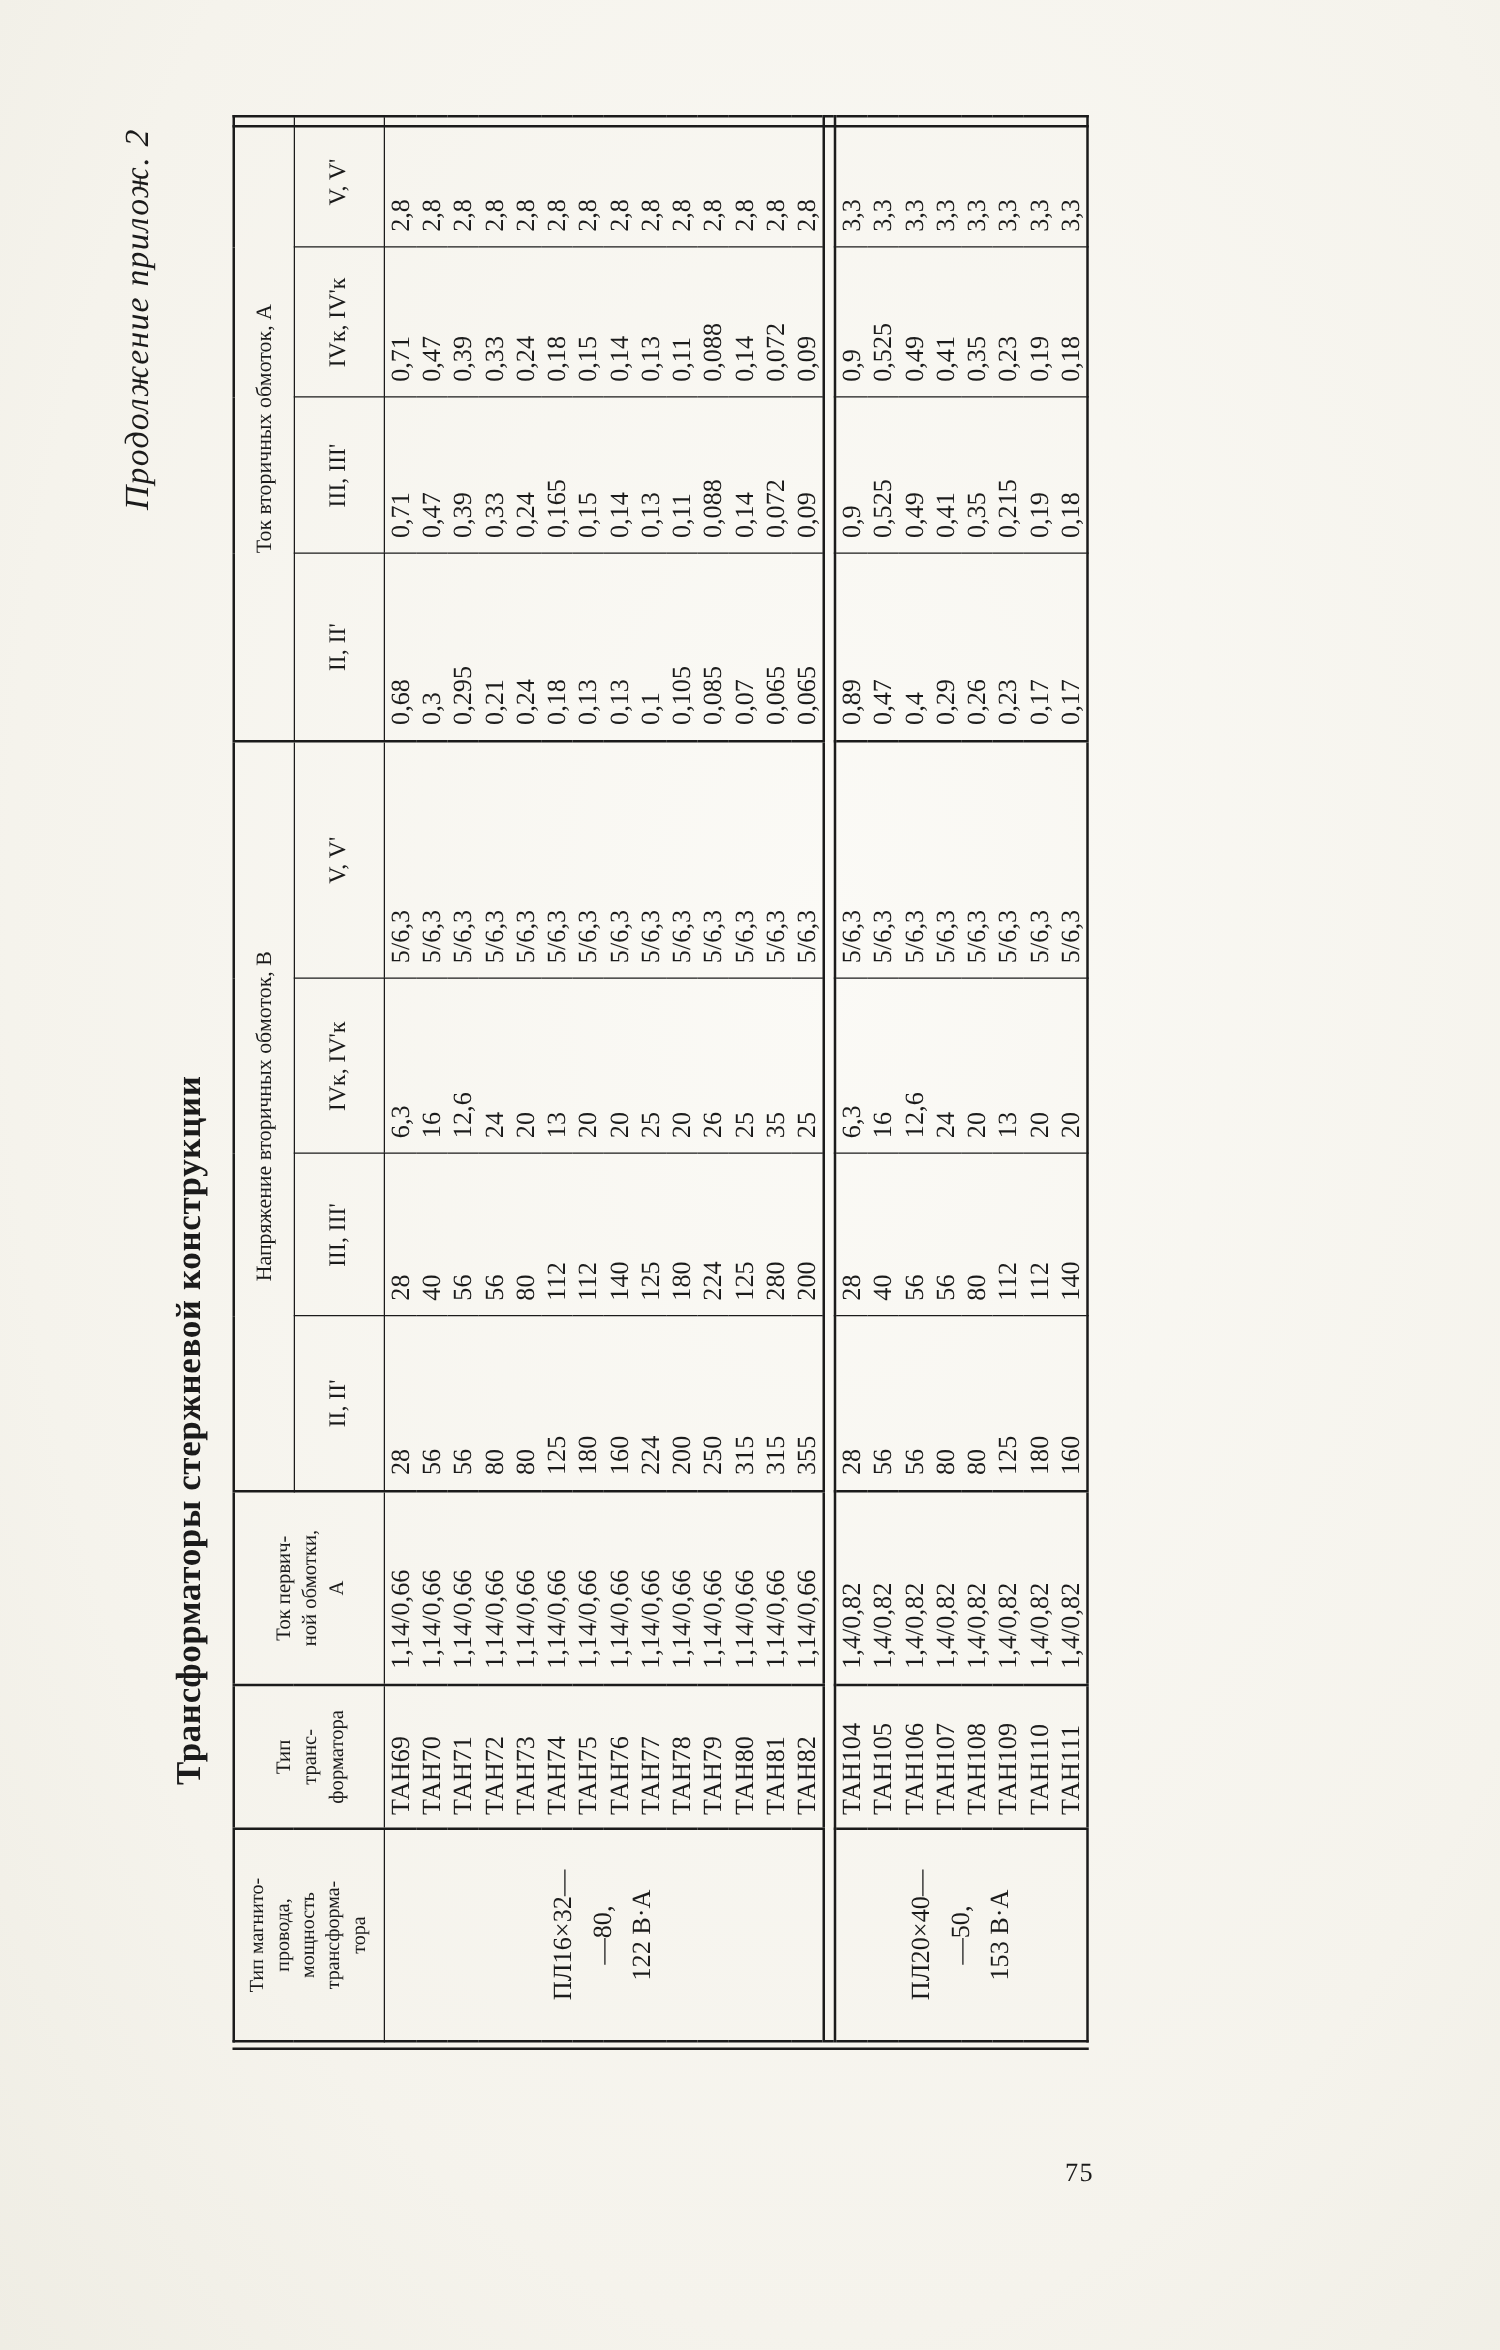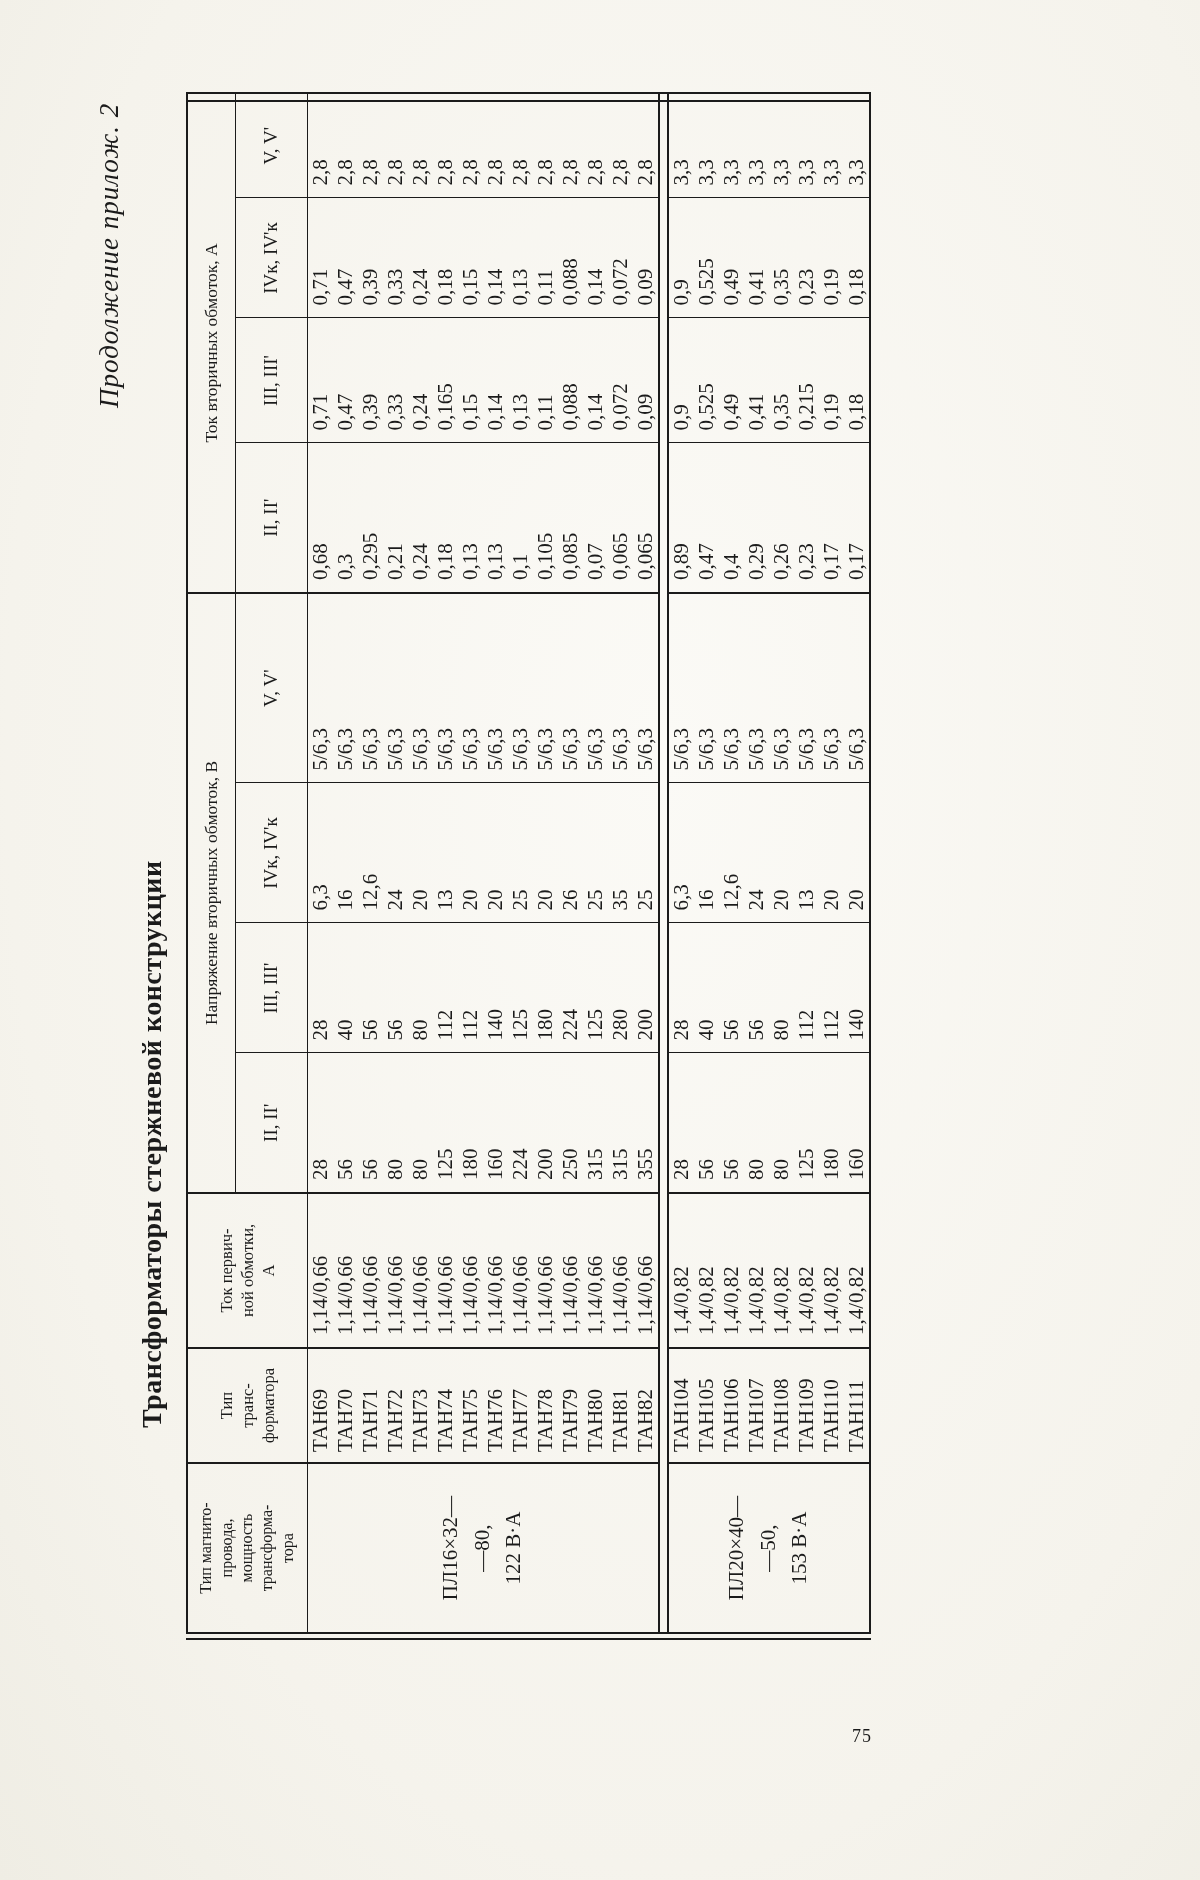--- a/index.html
+++ b/index.html
@@ -63,21 +63,21 @@
   td.k-type{padding-left:10px;border-right-width:2.2px;}
   td.k-iprim{border-right-width:2.2px;}
   td.k-u5{border-right-width:2.2px;}
   tr.group-sep{height:7px;}
   tr.group-sep td{
     border-top:2px solid #1b1b1b;border-bottom:2px solid #1b1b1b;
     padding:0;height:7px;
   }
   .page-number{
     position:absolute;left:852px;top:1726px;
-    font-size:18px;letter-spacing:1px;
+    font-size:21px;letter-spacing:1px;
   }
 </style>
 </head>
 <body>
 
 <div class="stage">
 
   <div class="header-note">Продолжение прилож. 2</div>
 
   <div class="table-title">Трансформаторы стержневой конструкции</div>

